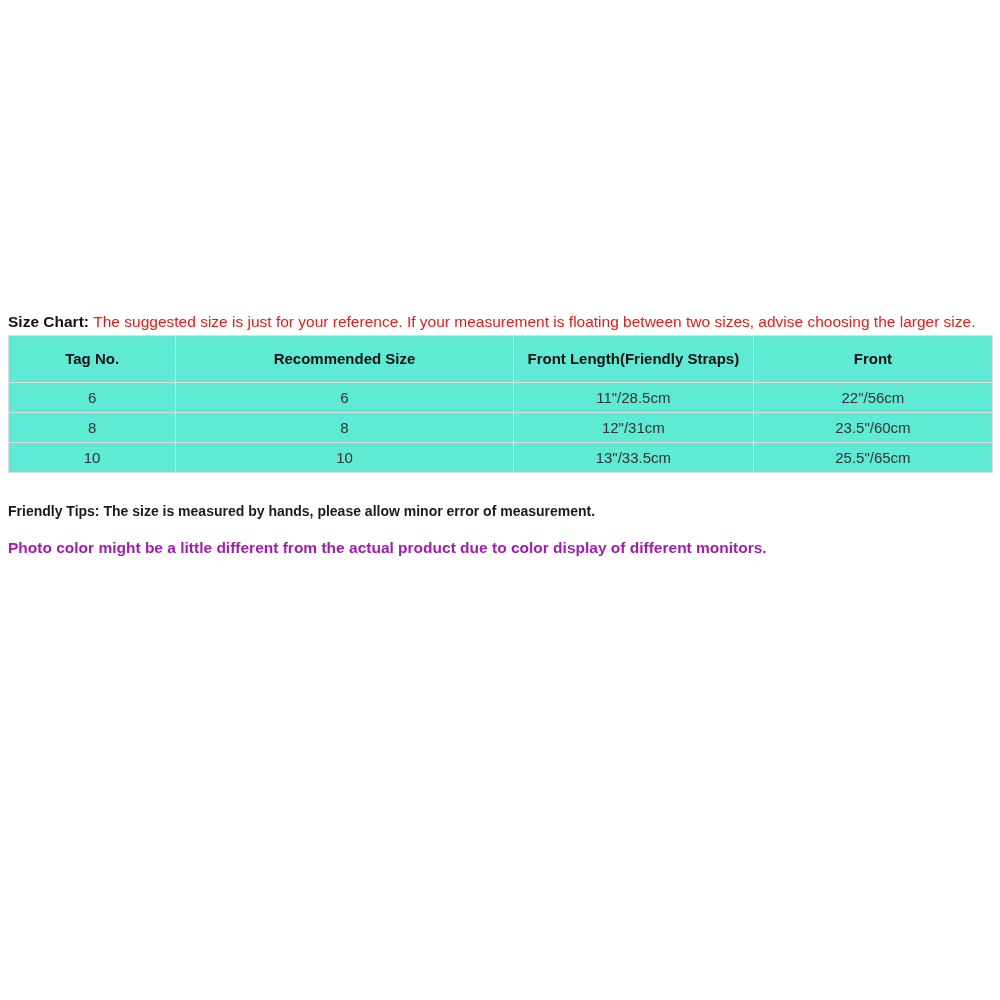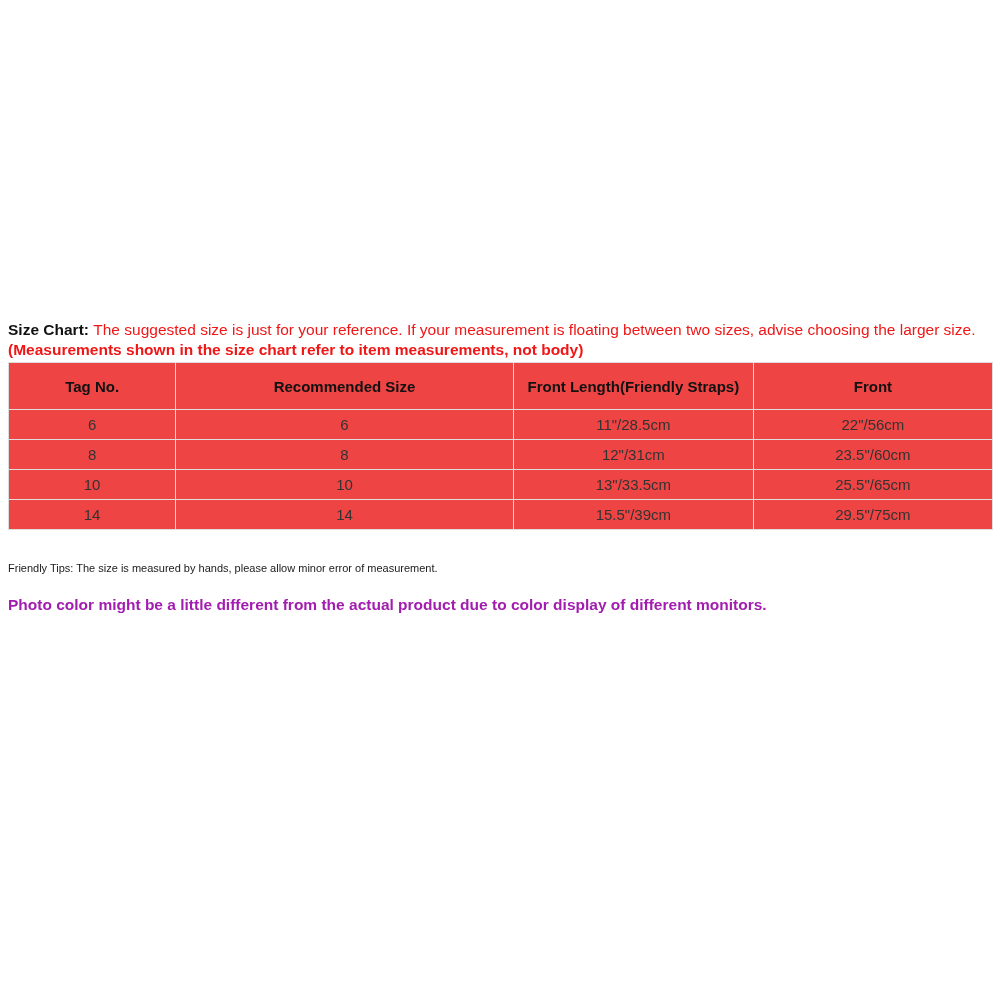--- a/index.html
+++ b/index.html
@@ -5,21 +5,21 @@
   * { margin: 0; padding: 0; box-sizing: border-box; }
   html, body { background: #ffffff; }
   body {
     width: 1000px; height: 1000px;
     position: relative;
     font-family: "Liberation Sans", sans-serif;
     overflow: hidden;
   }
   .content {
     position: absolute;
-    left: 8px; top: 320px;
+    left: 8px; top: 312px;
     width: 985px;
   }
   .notice {
     font-size: 15.5px;
     line-height: 19.5px;
     color: #1a1a1a;
   }
   .notice .title { font-weight: bold; color: #111111; }
   .notice .body { color: #f01616; font-weight: normal; }
   .notice-sub {
@@ -37,57 +37,56 @@
   .size-table col.c1 { width: 17.0%; }
   .size-table col.c2 { width: 34.3%; }
   .size-table col.c3 { width: 24.4%; }
   .size-table col.c4 { width: 24.3%; }
   .size-table th, .size-table td {
     border: 1px solid #dddddd;
     text-align: center;
     vertical-align: middle;
     font-size: 15px;
     padding: 2px 4px;
-    background: #ef4444;
+    background: #5eead4;
   }
   .size-table th {
     height: 47px;
     font-weight: bold;
     color: #111111;
     line-height: 19px;
   }
   .size-table th.wrap-hard { word-break: break-all; }
   .size-table td {
     height: 30px;
     color: #333333;
     font-weight: normal;
   }
   .tip-friendly {
     margin-top: 29px;
-    font-size: 11px;
-    font-weight: normal;
+    font-size: 14px;
+    font-weight: bold;
     color: #1a1a1a;
     line-height: 19px;
   }
   .tip-photo {
     margin-top: 17px;
     font-size: 15.5px;
     font-weight: bold;
     color: #a21caf;
     line-height: 19px;
   }
 </style>
 </head>
 <body>
 
 <div class="content">
 
   <p class="notice"><span class="title">Size Chart</span><span class="title">: </span><span class="body">The suggested size is just for your reference. If your measurement is floating between two sizes, advise choosing the larger size.</span></p>
 
-  <p class="notice-sub">(Measurements shown in the size chart refer to item measurements, not body)</p>
 
   <table class="size-table">
     <colgroup>
       <col class="c1">
         <col class="c2">
         <col class="c3">
         <col class="c4">
     </colgroup>
     <thead>
       <tr>
@@ -109,25 +108,19 @@
         <td>8</td>
         <td>12"/31cm</td>
         <td>23.5"/60cm</td>
       </tr>
       <tr>
         <td>10</td>
         <td>10</td>
         <td>13"/33.5cm</td>
         <td>25.5"/65cm</td>
       </tr>
-      <tr>
-        <td>14</td>
-        <td>14</td>
-        <td>15.5"/39cm</td>
-        <td>29.5"/75cm</td>
-      </tr>
     </tbody>
   </table>
 
   <p class="tip-friendly">Friendly Tips: The size is measured by hands, please allow minor error of measurement.</p>
   <p class="tip-photo">Photo color might be a little different from the actual product due to color display of different monitors.</p>
 
 </div>
 
 </body></html>

